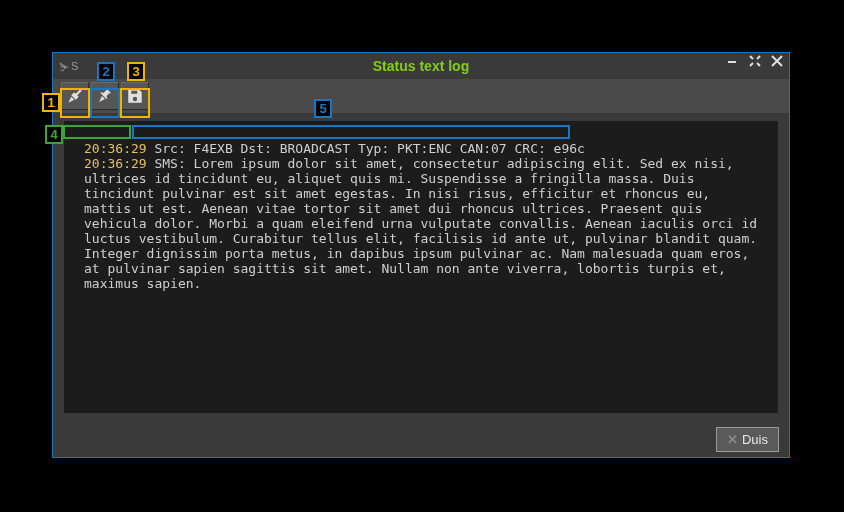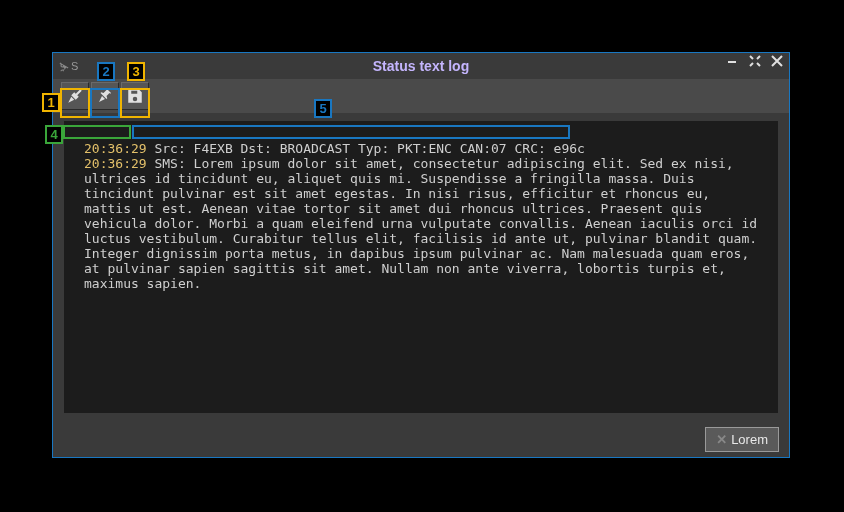--- a/index.html
+++ b/index.html
@@ -34,21 +34,21 @@
     align-items: center;
     gap: 2px;
     padding-left: 4px;
     color: #999;
     font-size: 11px;
   }
   .title {
     position: absolute;
     left: 0; right: 0;
     text-align: center;
-    color: #c4b5fd;
+    color: #84cc16;
     font-weight: bold;
     font-size: 14px;
     pointer-events: none;
   }
   .win-controls {
     position: absolute;
     right: 4px;
     top: 2px;
     display: flex;
     gap: 6px;
@@ -196,21 +196,21 @@
   </div>
 
   <div class="content">
     <div class="log" id="log"><span class="ts">20:36:29</span> Src: F4EXB Dst: BROADCAST Typ: PKT:ENC CAN:07 CRC: e96c
 <span class="ts">20:36:29</span> SMS: Lorem ipsum dolor sit amet, consectetur adipiscing elit. Sed ex nisi, ultrices id tincidunt eu, aliquet quis mi. Suspendisse a fringilla massa. Duis tincidunt pulvinar est sit amet egestas. In nisi risus, efficitur et rhoncus eu, mattis ut est. Aenean vitae tortor sit amet dui rhoncus ultrices. Praesent quis vehicula dolor. Morbi a quam eleifend urna vulputate convallis. Aenean iaculis orci id luctus vestibulum. Curabitur tellus elit, facilisis id ante ut, pulvinar blandit quam. Integer dignissim porta metus, in dapibus ipsum pulvinar ac. Nam malesuada quam eros, at pulvinar sapien sagittis sit amet. Nullam non ante viverra, lobortis turpis et, maximus sapien.</div>
   </div>
 
   <div class="footer">
     <div class="close-btn">
       <span class="x">✕</span>
-      <span>Lorem</span>
+      <span>Duis</span>
     </div>
   </div>
 
 </div>
 
 <div class="anno a-yellow" style="left:60px; top:88px; width:30px; height:30px;">
     <div class="lbl">1</div>
   </div>
 <div class="anno a-blue" style="left:90px; top:88px; width:30px; height:30px;">
     <div class="lbl" style="top:-28px; left:5px;">2</div>

